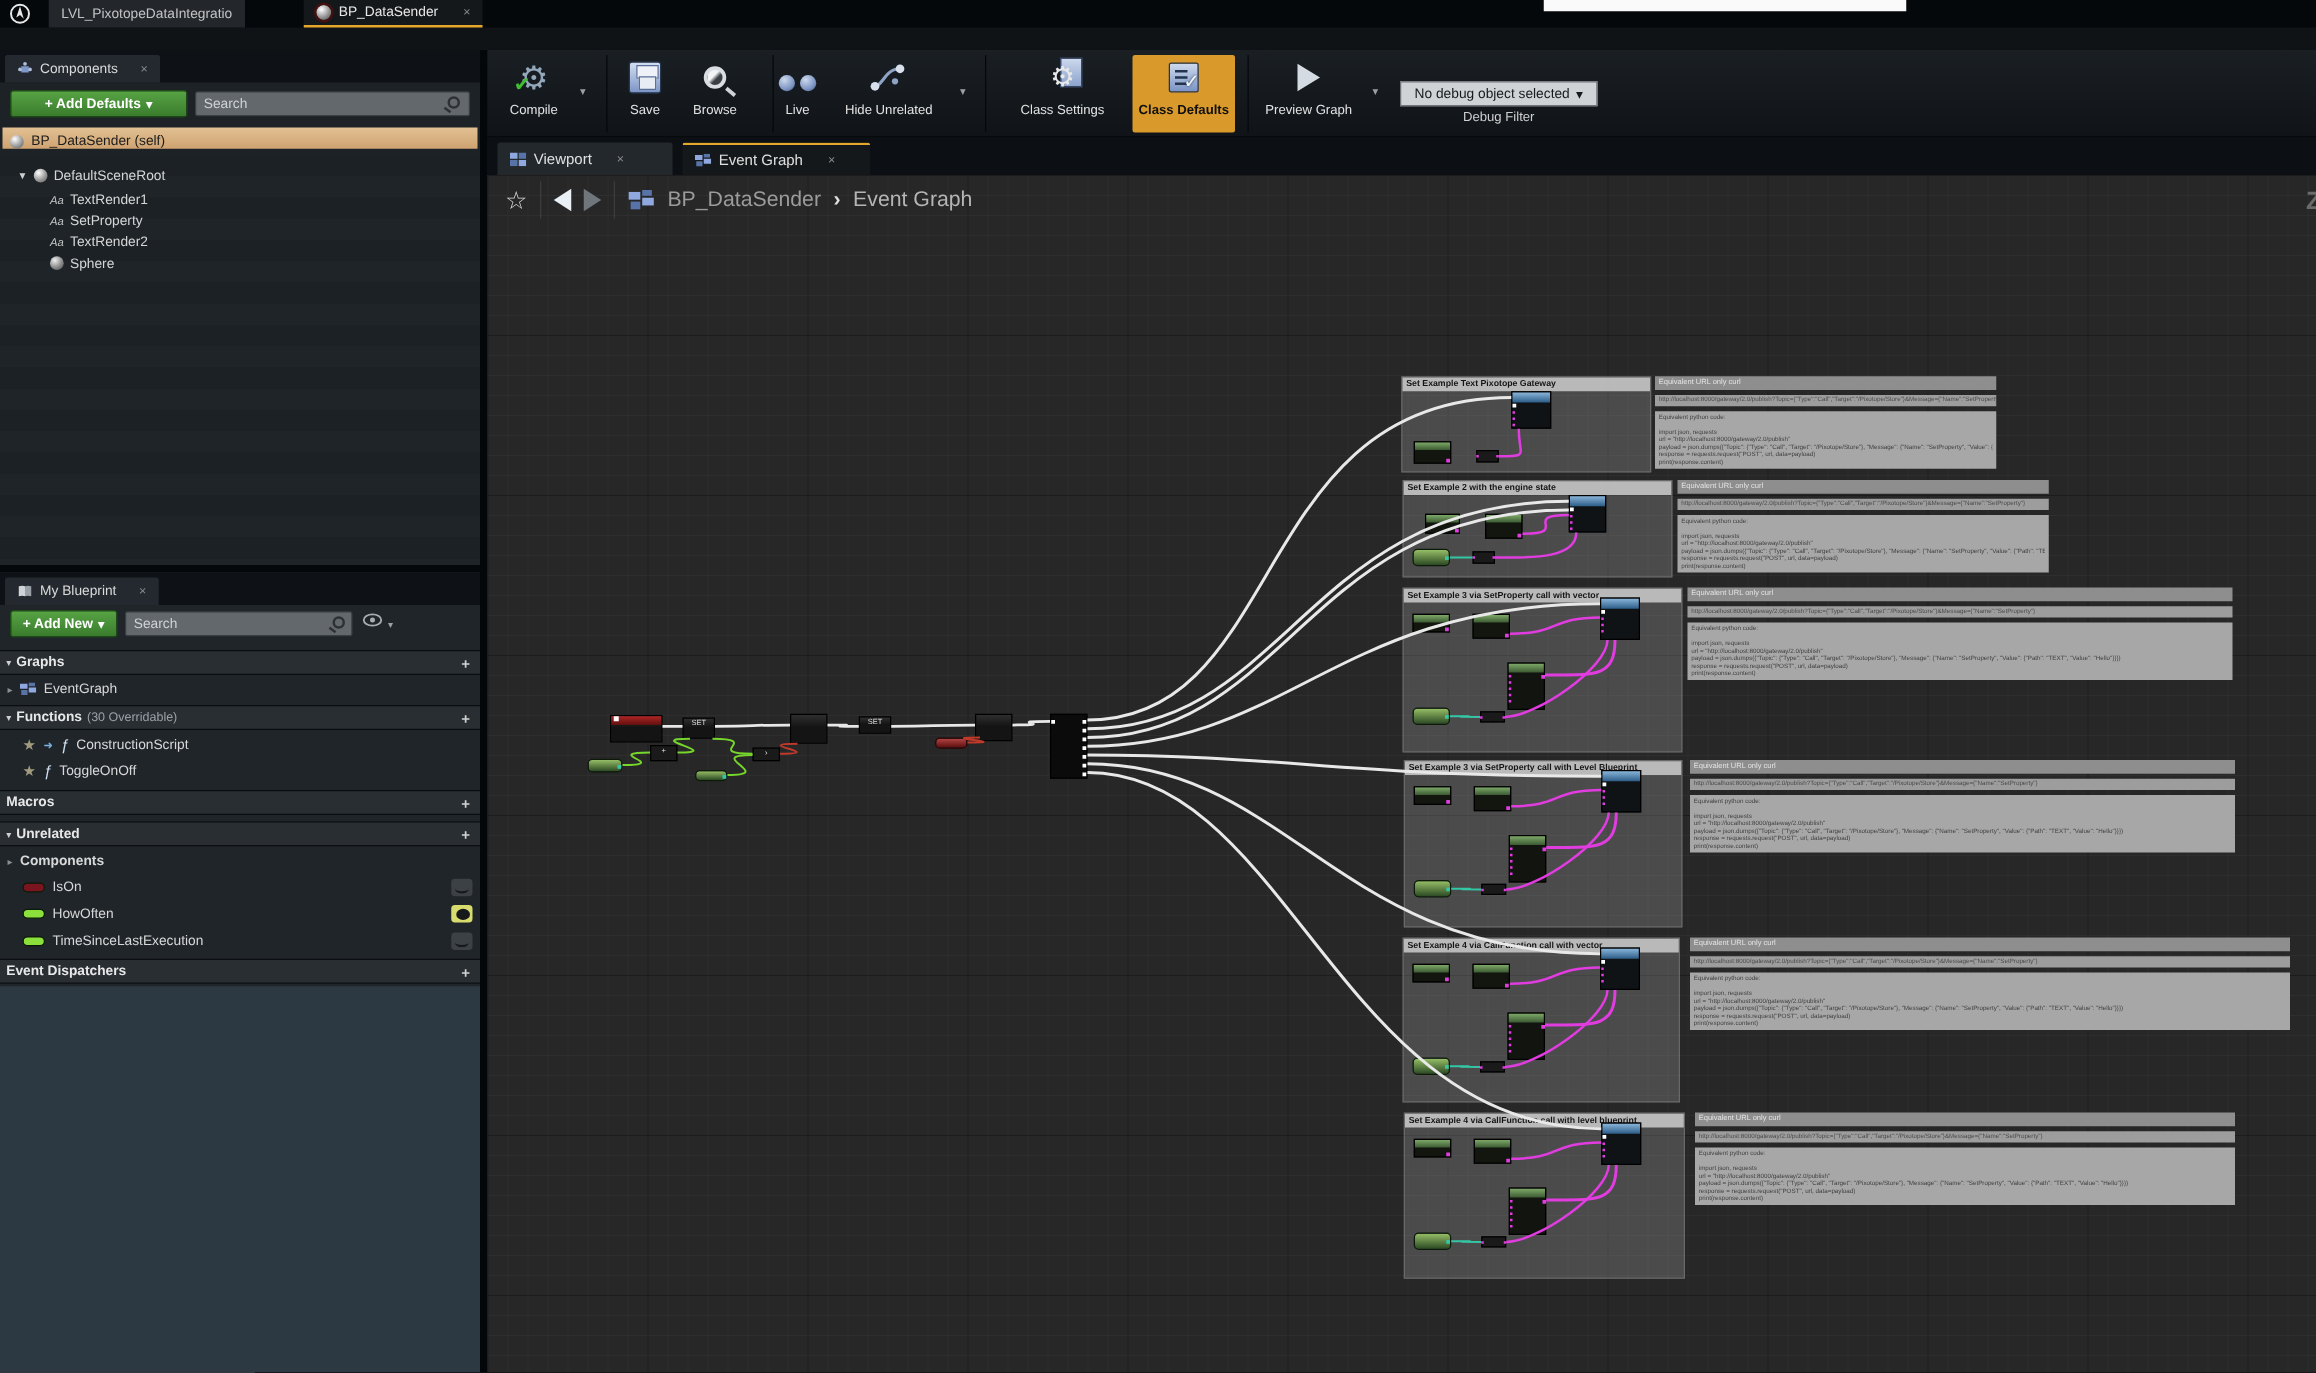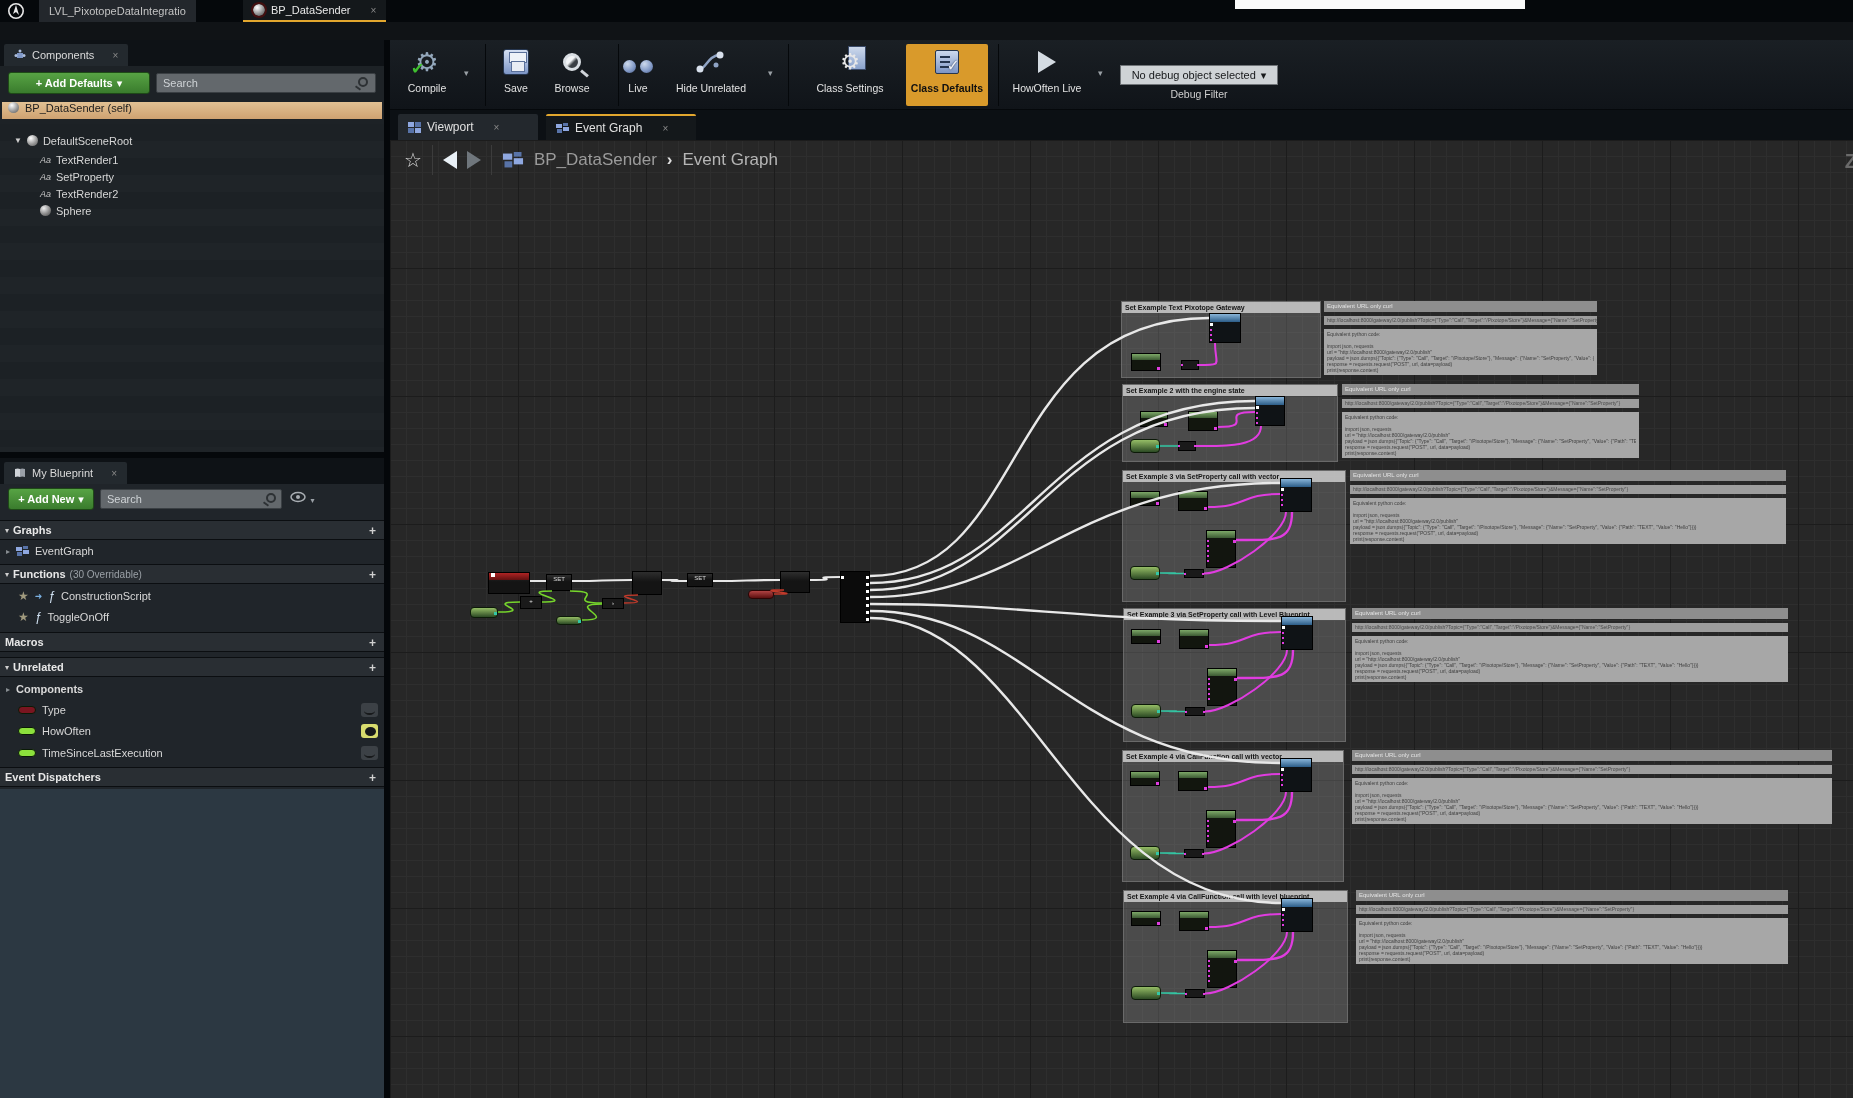--- a/index.html
+++ b/index.html
@@ -33,21 +33,21 @@
   .ptab .tabclose{margin-left:12px}
   .greenbtn{position:absolute;height:22px;background:linear-gradient(#57a344,#3a7c2d);border:1px solid #1e4a17;
             border-radius:3px;color:#fff;font-weight:bold;font-size:11px;display:flex;align-items:center;
             justify-content:center;gap:4px;padding:0 8px}
   .searchbox{position:absolute;height:20px;background:#63686c;border:1px solid #3a3f43;border-radius:2px;
              color:#d8dbdd;font-size:11px;padding:0 20px 0 6px;font-family:"Liberation Sans",sans-serif}
   .searchbox::placeholder{color:#cfd3d6}
   .mag{position:absolute;width:10px;height:10px;border:2px solid #2d3134;border-radius:50%}
   .mag::after{content:"";position:absolute;left:-5px;top:8px;width:6px;height:2px;background:#2d3134;transform:rotate(35deg)}
   .selfrow{position:absolute;left:2px;width:380px;height:17px;background:linear-gradient(#e2c193,#cfa271);
-           color:#1c1c1c;font-size:11px;display:flex;align-items:flex-start;gap:6px;padding-left:6px}
+           color:#1c1c1c;font-size:11px;display:flex;align-items:flex-end;gap:6px;padding-left:6px}
   .treerows{position:absolute;left:0;width:384px;
             background:repeating-linear-gradient(180deg,#1c2125 0 17px,#1f2428 17px 34px)}
   .trow{position:absolute;height:17px;display:flex;align-items:center;gap:5px;font-size:11px;color:#d6d6d6;white-space:nowrap}
   .sphereic{width:11px;height:11px;border-radius:50%;background:radial-gradient(circle at 35% 30%,#fff,#9a9a9a 55%,#555)}
   .aaic{font-size:9px;font-style:italic;color:#c8c8c8}
   .exp{font-size:8px;color:#cfcfcf}
 
   .sechead{position:absolute;left:0;width:384px;height:20px;background:#292e33;border-top:1px solid #0b0e11;
            border-bottom:1px solid #0b0e11;display:flex;align-items:center;font-size:11px;font-weight:bold;
            color:#e8e8e8;padding-left:5px;gap:4px}
@@ -285,21 +285,21 @@
       <span class="exp">▾</span>
       <span>Unrelated</span>
       <span class="plusbtn">+</span>
     </div>
     <div class="mrow" style="top:222px;padding-left:6px;font-weight:bold">
       <span class="exp" style="color:#8a8f94">▸</span>
       <span>Components</span>
     </div>
     <div class="mrow" style="top:243px">
       <span class="pill" style="background: rgb(122, 21, 32);"></span>
-      <span>Type</span>
+      <span>IsOn</span>
       <span class="eyebtn"></span>
     </div>
     <div class="mrow" style="top:264px">
       <span class="pill" style="background: rgb(140, 224, 60);"></span>
       <span>HowOften</span>
       <span class="eyebtn open"></span>
     </div>
     <div class="mrow" style="top:286px">
       <span class="pill" style="background: rgb(140, 224, 60);"></span>
       <span>TimeSinceLastExecution</span>
@@ -367,21 +367,21 @@
       <span class="ticon">
           <span class="ic-defaults"></span>
         </span>
       <span class="tlabel">Class Defaults</span>
     </div>
     <div class="tsep" style="left:608px"></div>
     <div class="tbtn" style="left:616px;width:82px">
       <span class="ticon">
           <span class="ic-play"></span>
         </span>
-      <span class="tlabel">HowOften Live</span>
+      <span class="tlabel">Preview Graph</span>
     </div>
     <span class="caret" style="left:708px">▾</span>
     <div class="debugdrop">
       <span>No debug object selected</span>
       <span>▾</span>
     </div>
     <div class="debuglabel">Debug Filter</div>
   </div>
 
   <div class="doctabs">

